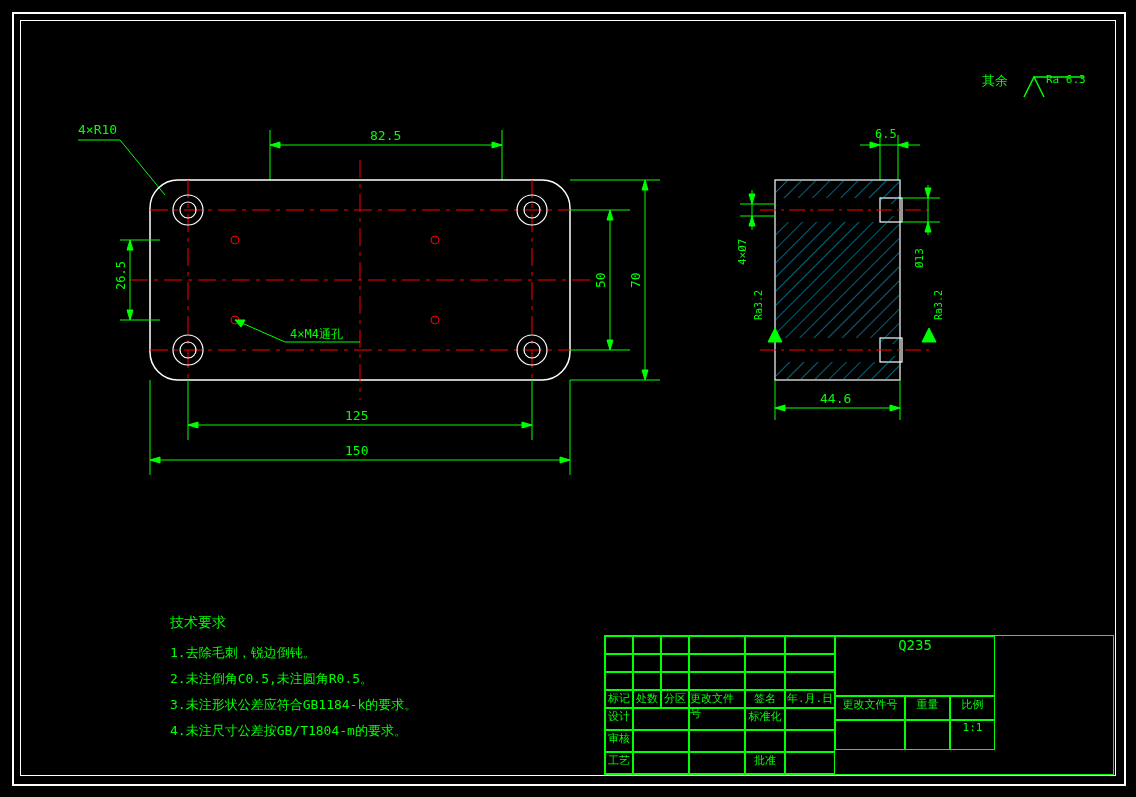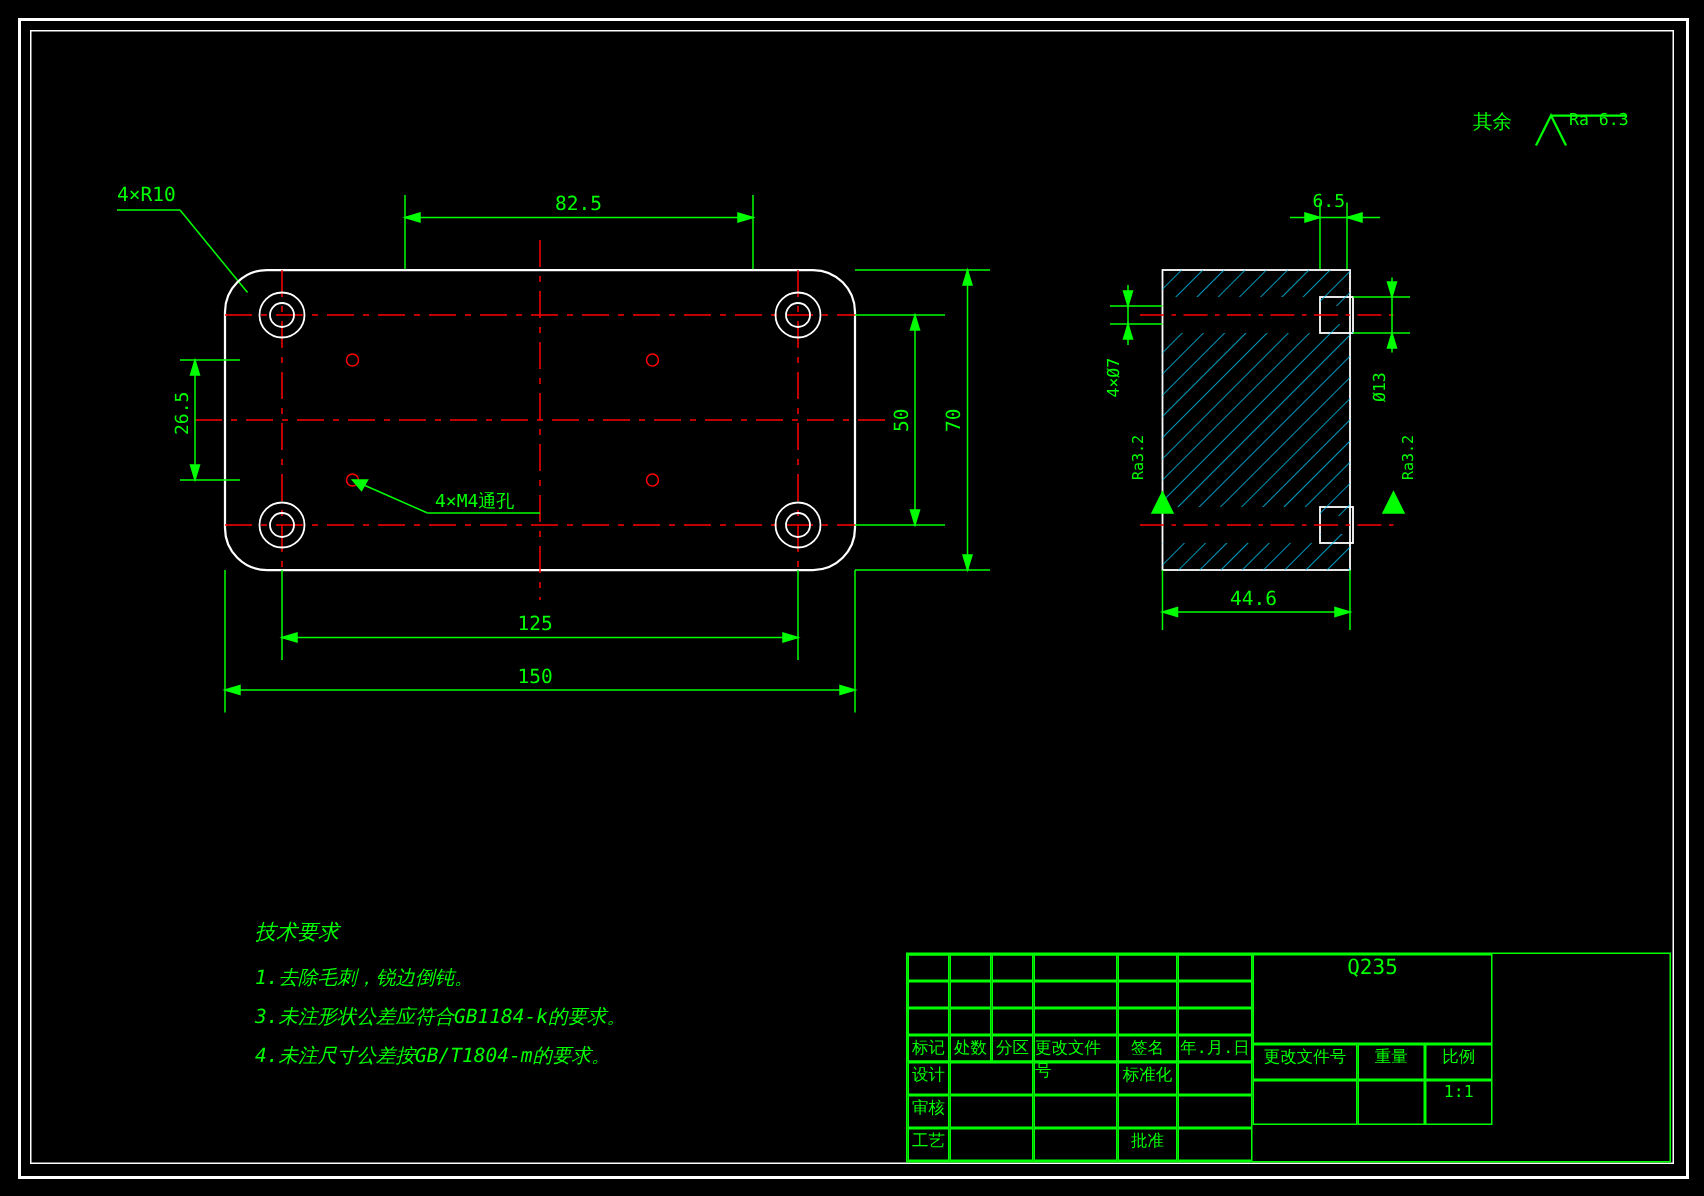--- a/index.html
+++ b/index.html
@@ -39,21 +39,20 @@
   }
   .tb-cell { position: absolute; border: 1px solid #00ff00; box-sizing: border-box;
              display:flex; align-items:flex-start; justify-content:center; }
 
   .tech-notes {
     position: absolute;
     left: 170px; top: 608px;
     font-size: 13px;
     line-height: 2;
     color: #00ff00;
-    font-style: italic;
   }
   .tech-notes .hdr { font-size: 14px; margin-bottom: 4px; }
 
   .surf-note {
     position: absolute;
     right: 50px;
     top: 72px;
     font-size: 13px;
     color: #00ff00;
     display: flex;
@@ -240,20 +239,21 @@
     <line x1="55" y1="288" x2="180" y2="288"></line>
     <polygon points="55,288 65,285 65,291" fill="#00ff00"></polygon>
     <polygon points="180,288 170,285 170,291" fill="#00ff00"></polygon>
   </g>
   <text x="100" y="283" font-size="13" fill="#00ff00">44.6</text>
 </svg>
 
 <div class="tech-notes">
   <div class="hdr">技术要求</div>
   <div>1.去除毛刺，锐边倒钝。</div>
+  <div>2.未注倒角C0.5,未注圆角R0.5。</div>
   <div>3.未注形状公差应符合GB1184-k的要求。</div>
   <div>4.未注尺寸公差按GB/T1804-m的要求。</div>
 </div>
 
 <div class="title-block">
 
   <div class="tb-cell" style="left:0;top:0;width:230px;height:72px;"></div>
 
   <div class="tb-cell" style="left:0;top:0;width:28px;height:18px"></div>
   <div class="tb-cell" style="left:28px;top:0;width:28px;height:18px"></div>

